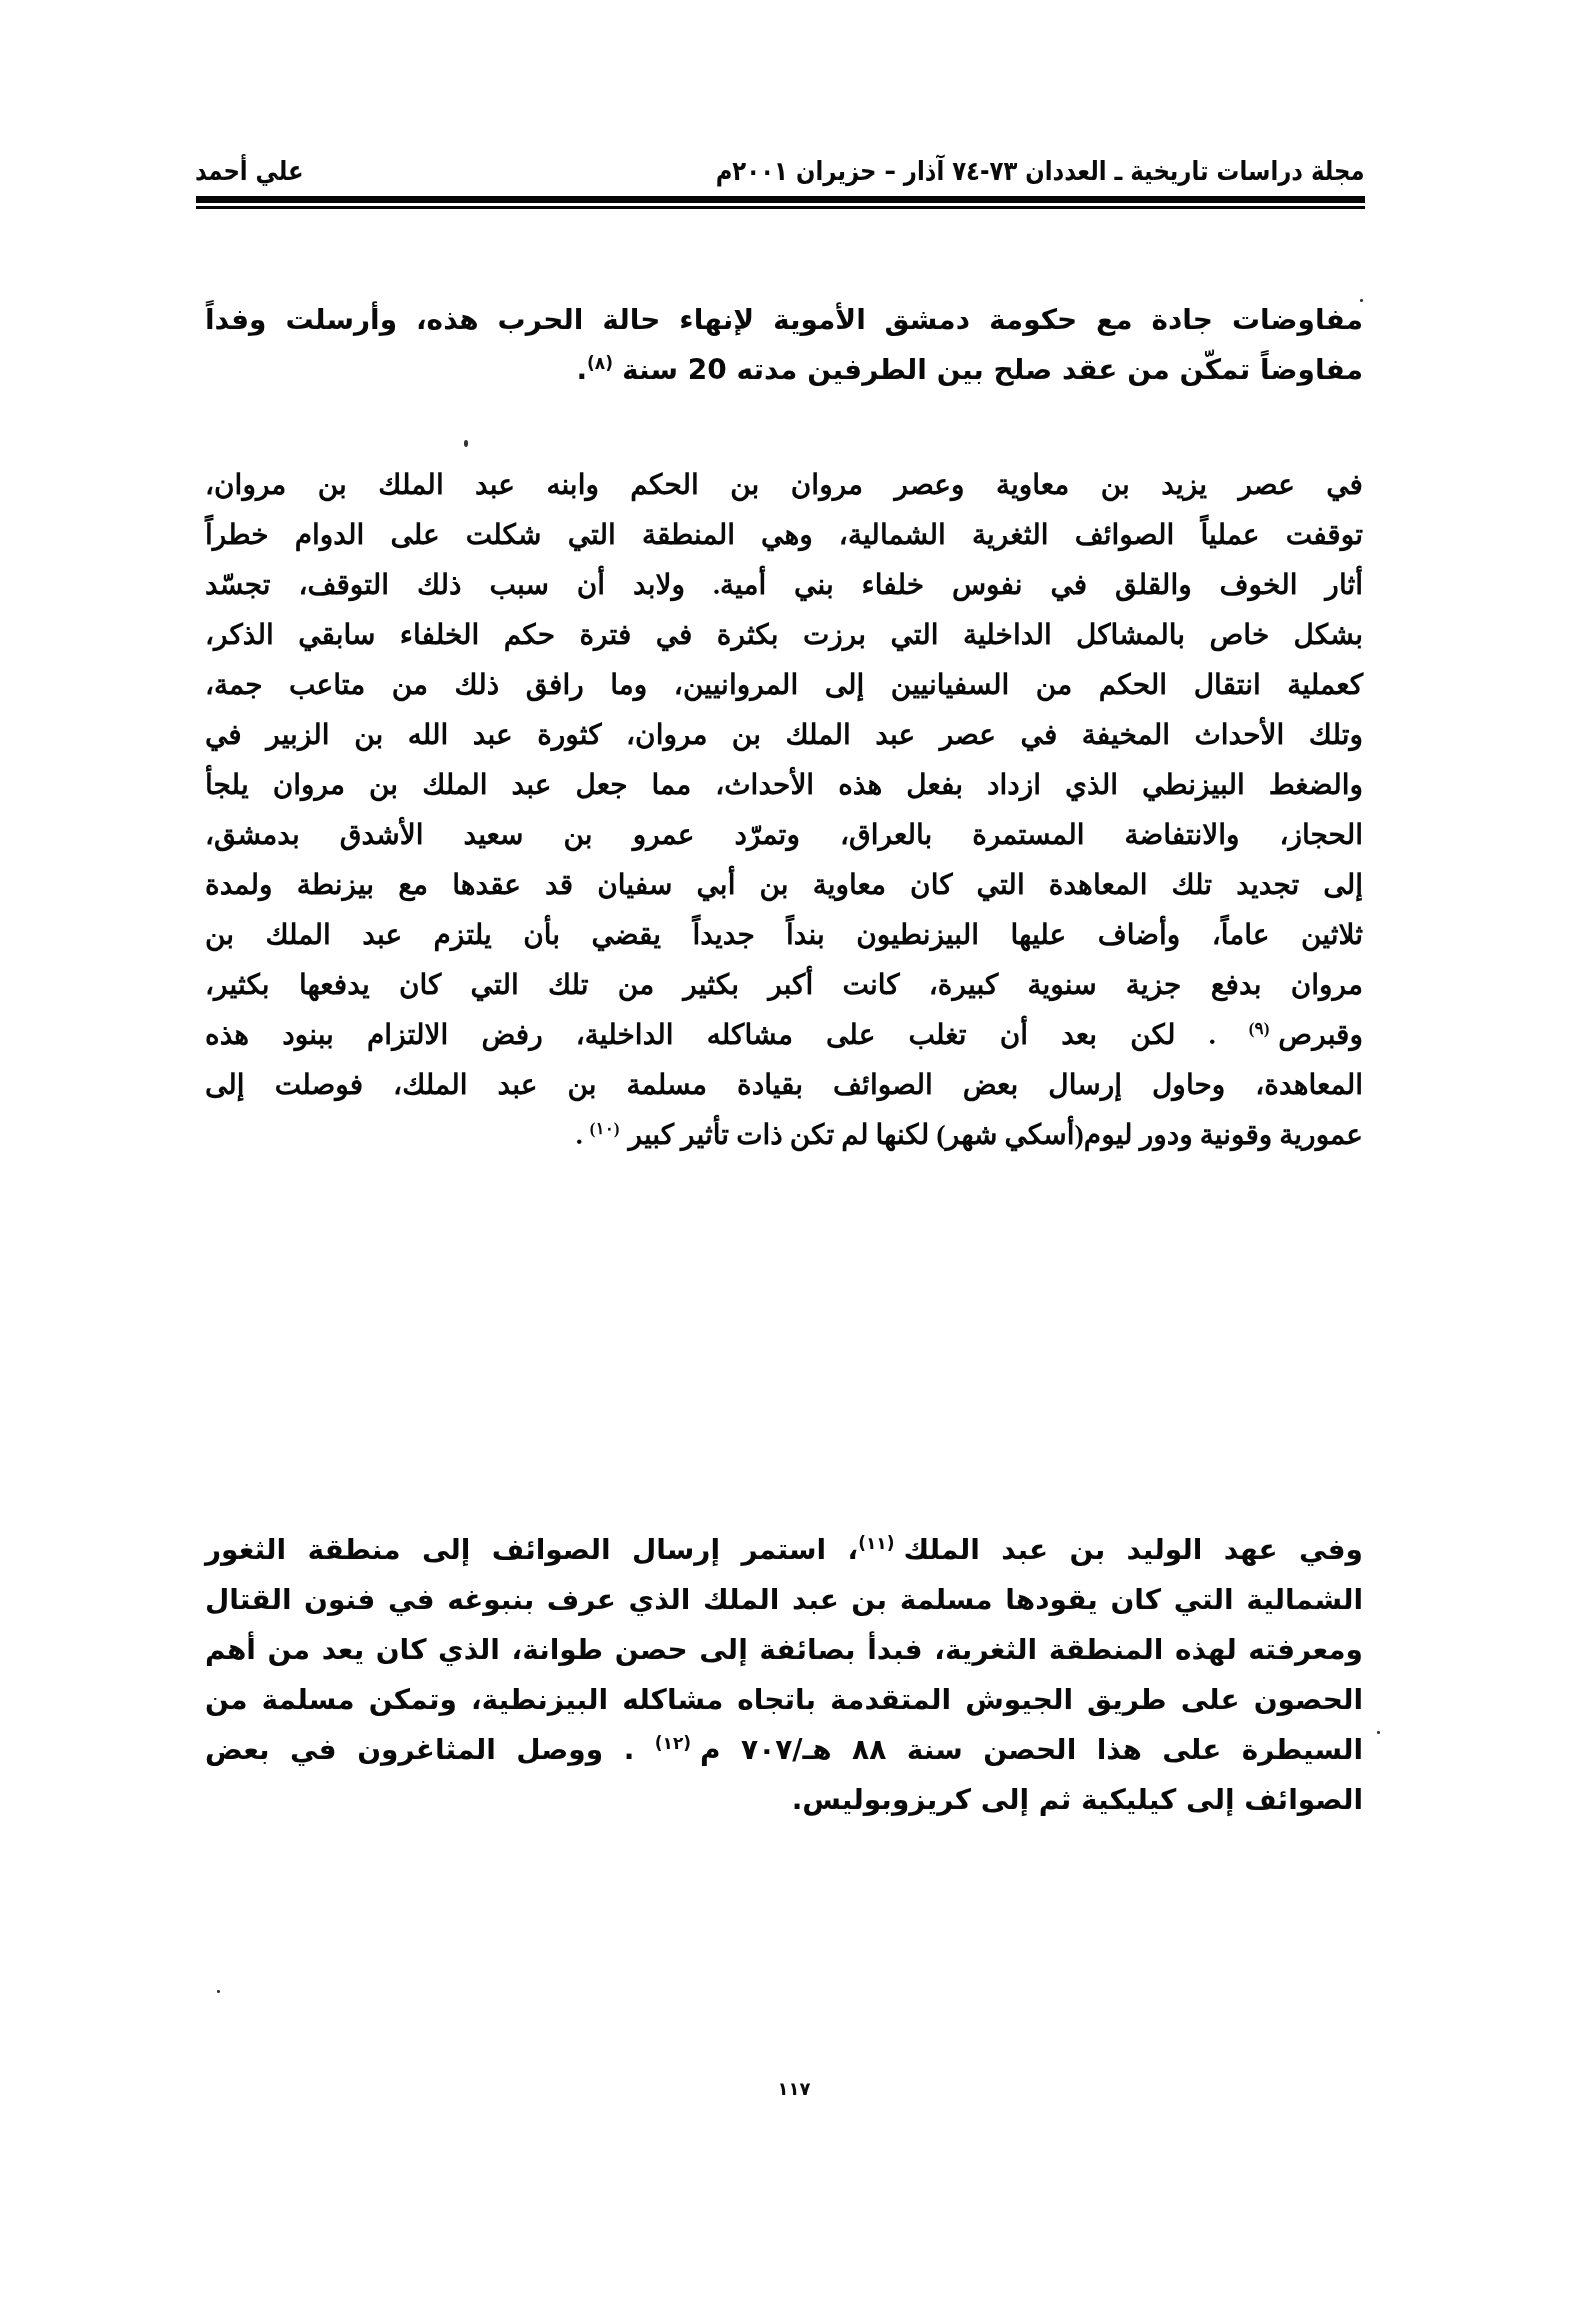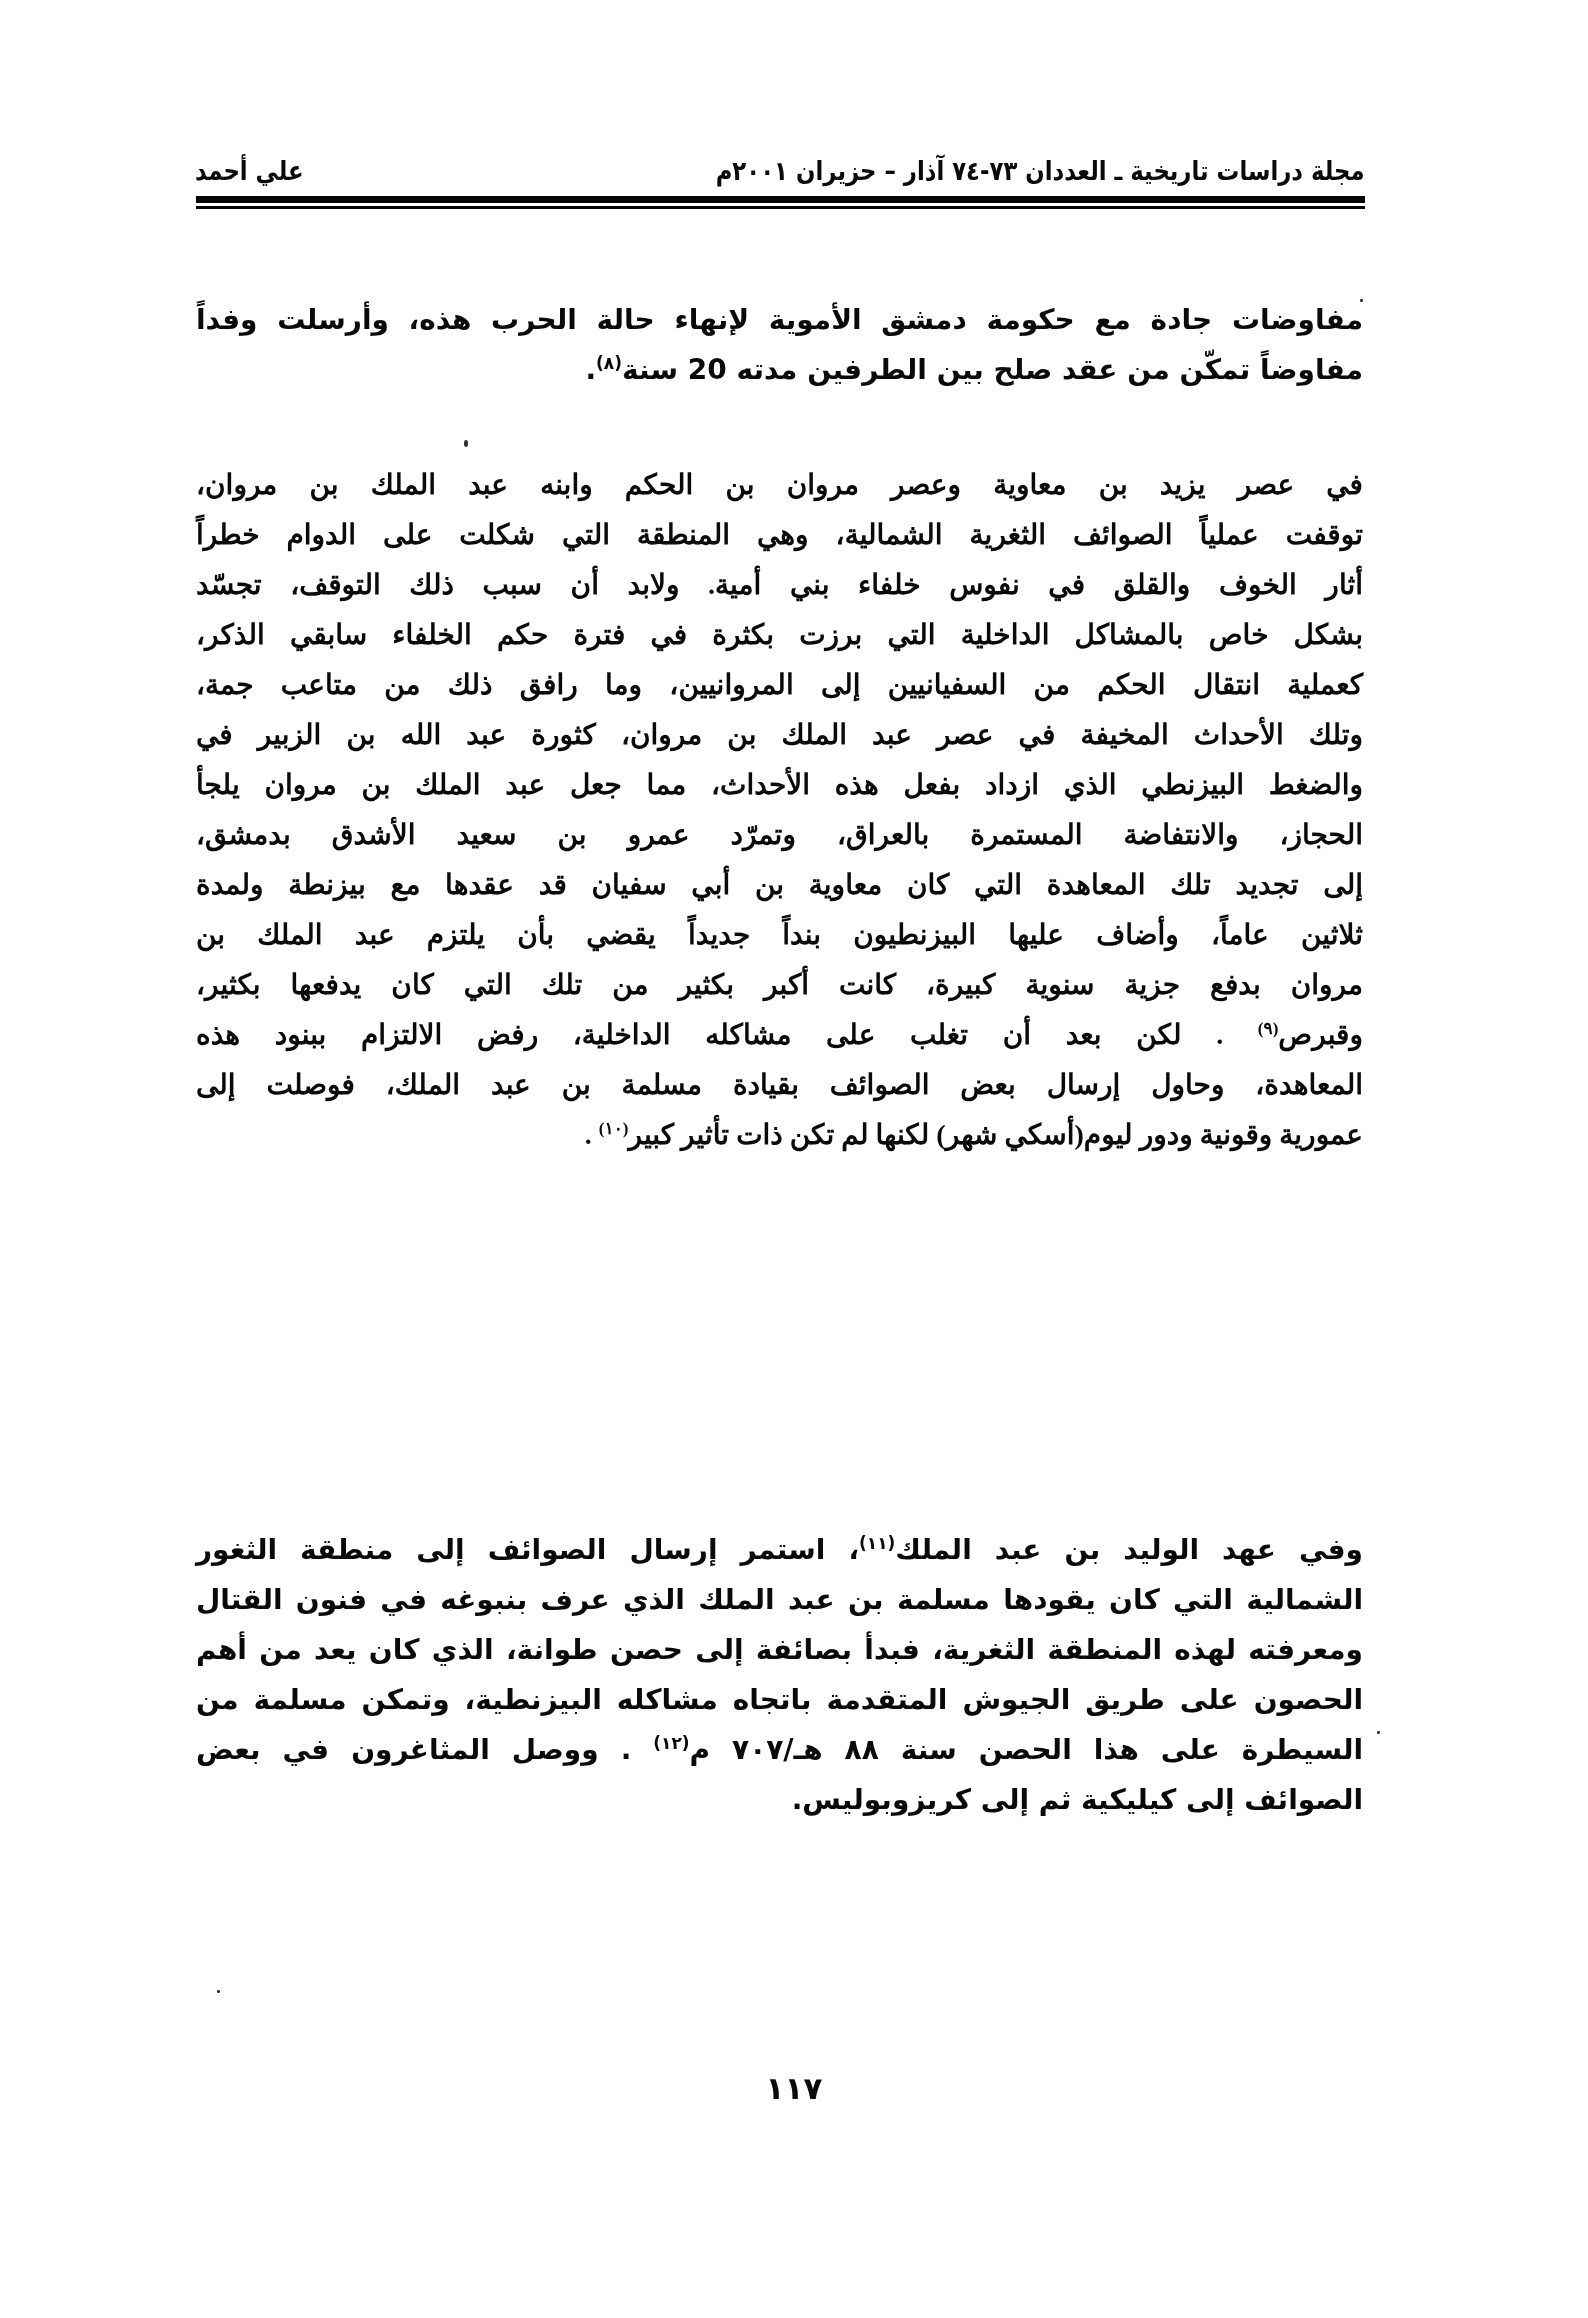--- a/index.html
+++ b/index.html
@@ -89,38 +89,39 @@
       text-align: justify;
       text-align-last: justify;
       white-space: nowrap;
       overflow: visible;
     }
     .line.last {
       text-align-last: right;
     }
     .line .txt {
       display: inline;
+      margin-left: 9px;
     }
     sup.fn {
       font-size: 17px;
       line-height: 0;
       vertical-align: super;
       font-weight: bold;
     }
     #p1 { top: 295px; }
     #p2 { top: 460px; font-family: Liberation Serif, serif; }
     #p3 { top: 1525px; }
 
     .page-number {
       position: absolute;
       left: 0;
       width: 1588px;
       top: 2067px;
       text-align: center;
-      font-size: 31px;
+      font-size: 18px;
       font-weight: bold;
       line-height: 43px;
       direction: rtl;
     }
     .speck {
       position: absolute;
       width: 2.6px; height: 2.6px;
       background: #333;
       border-radius: 50%;
     }

